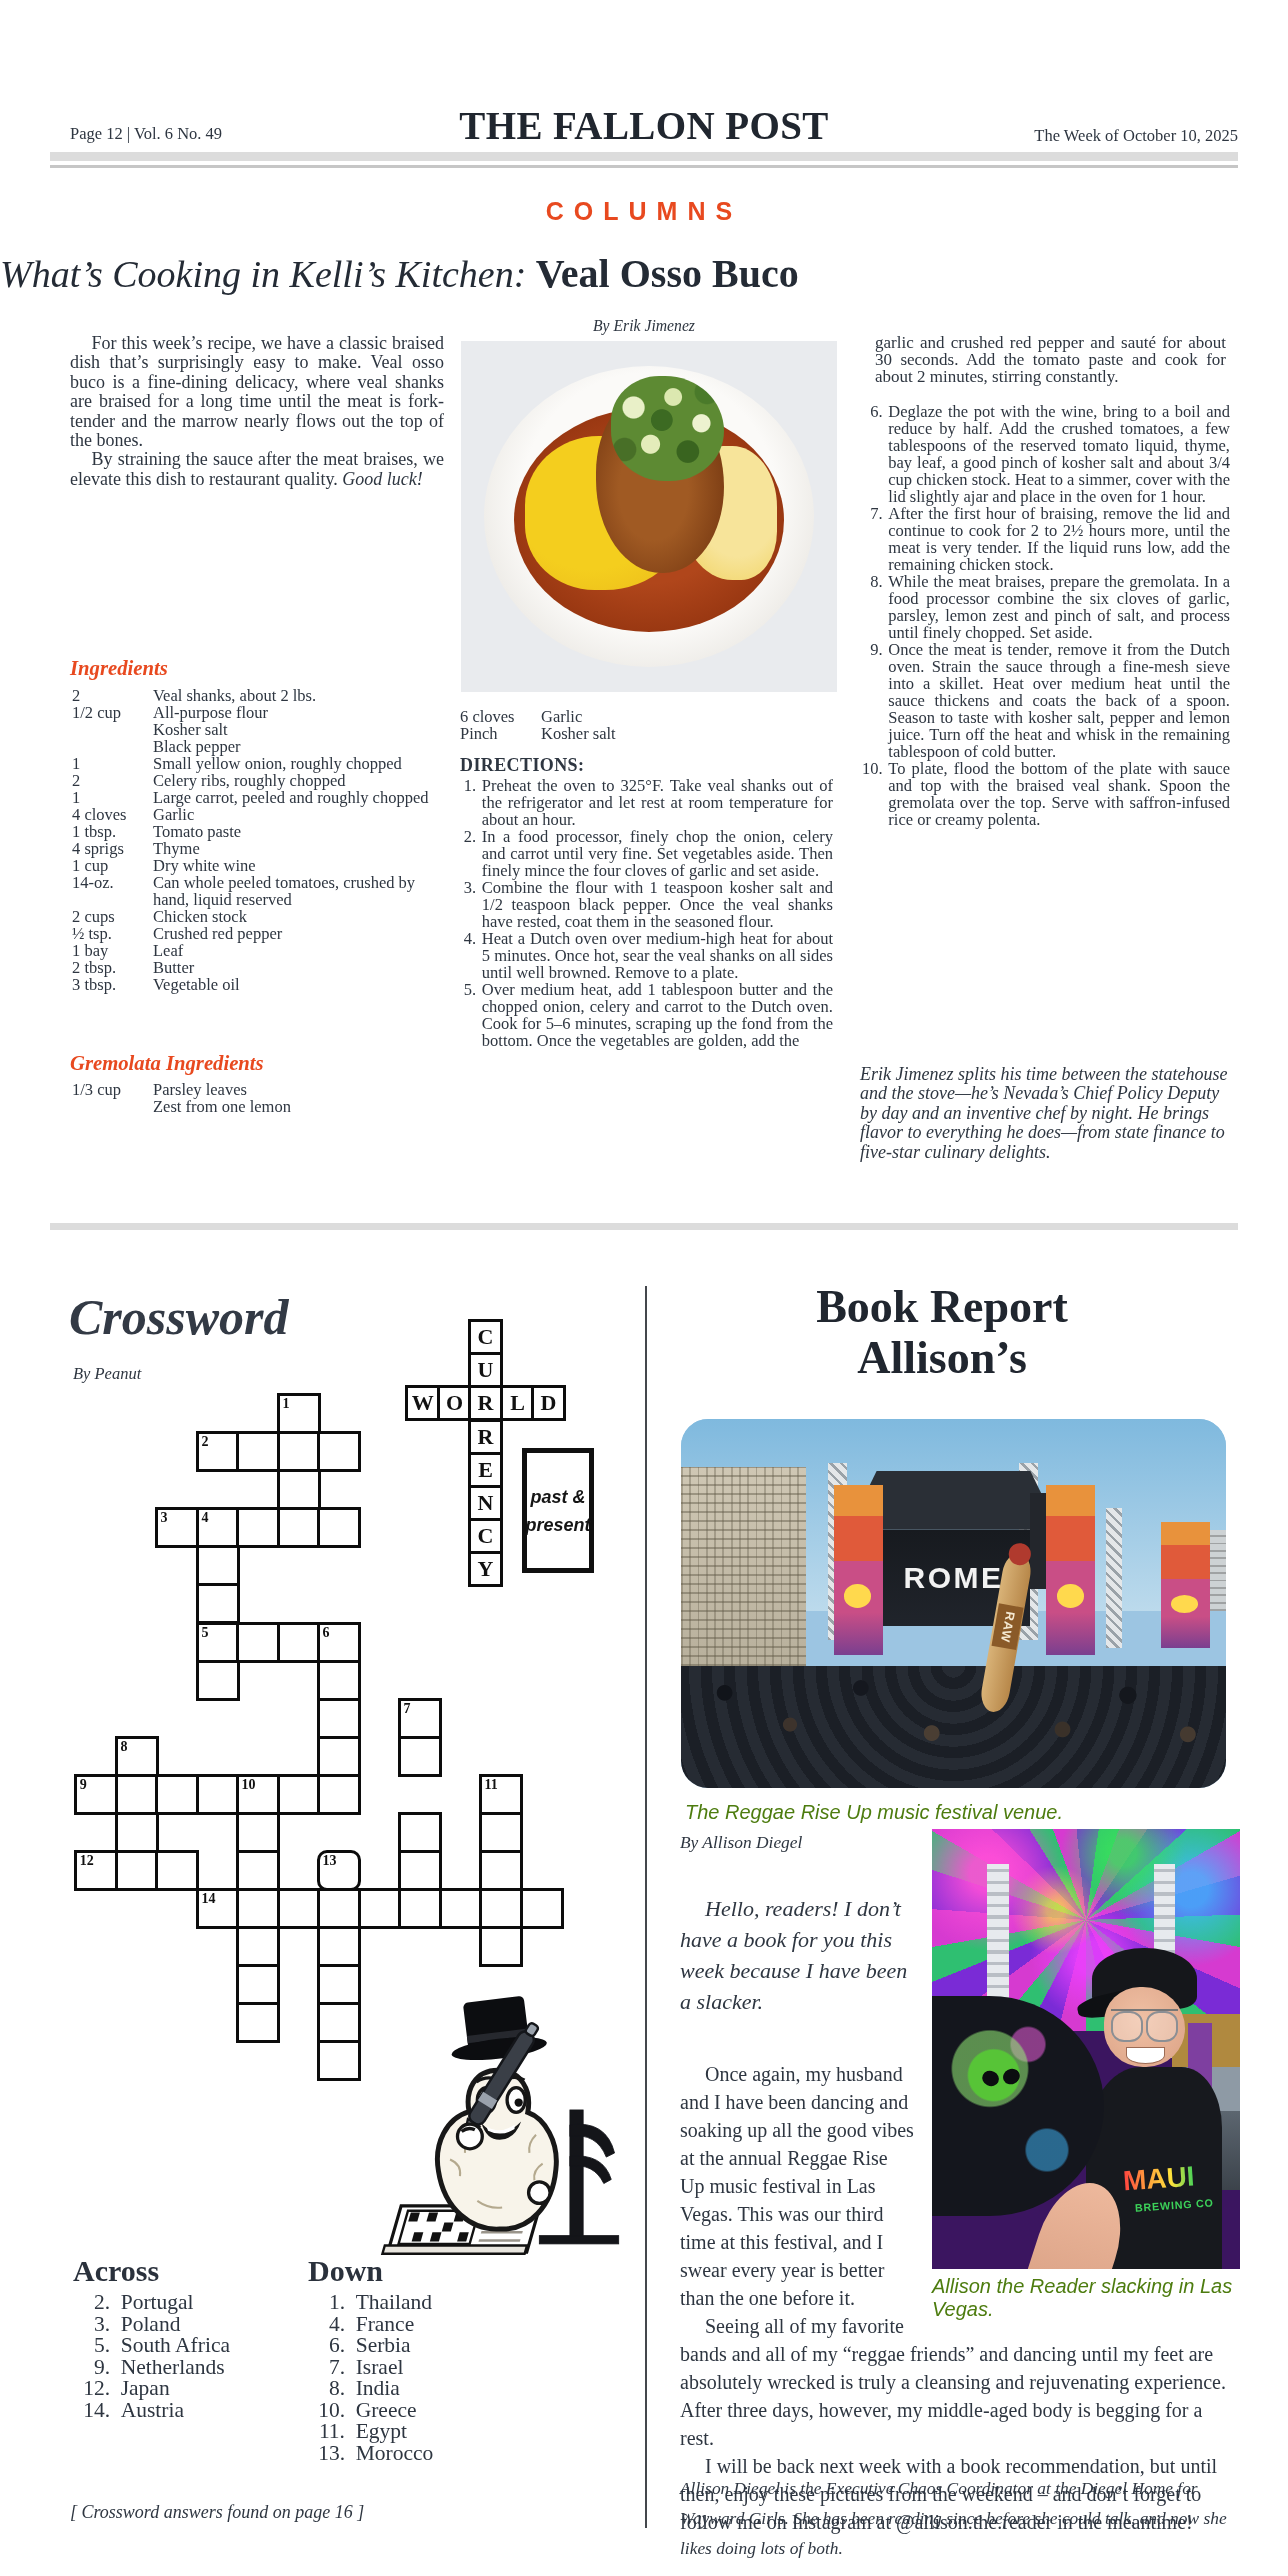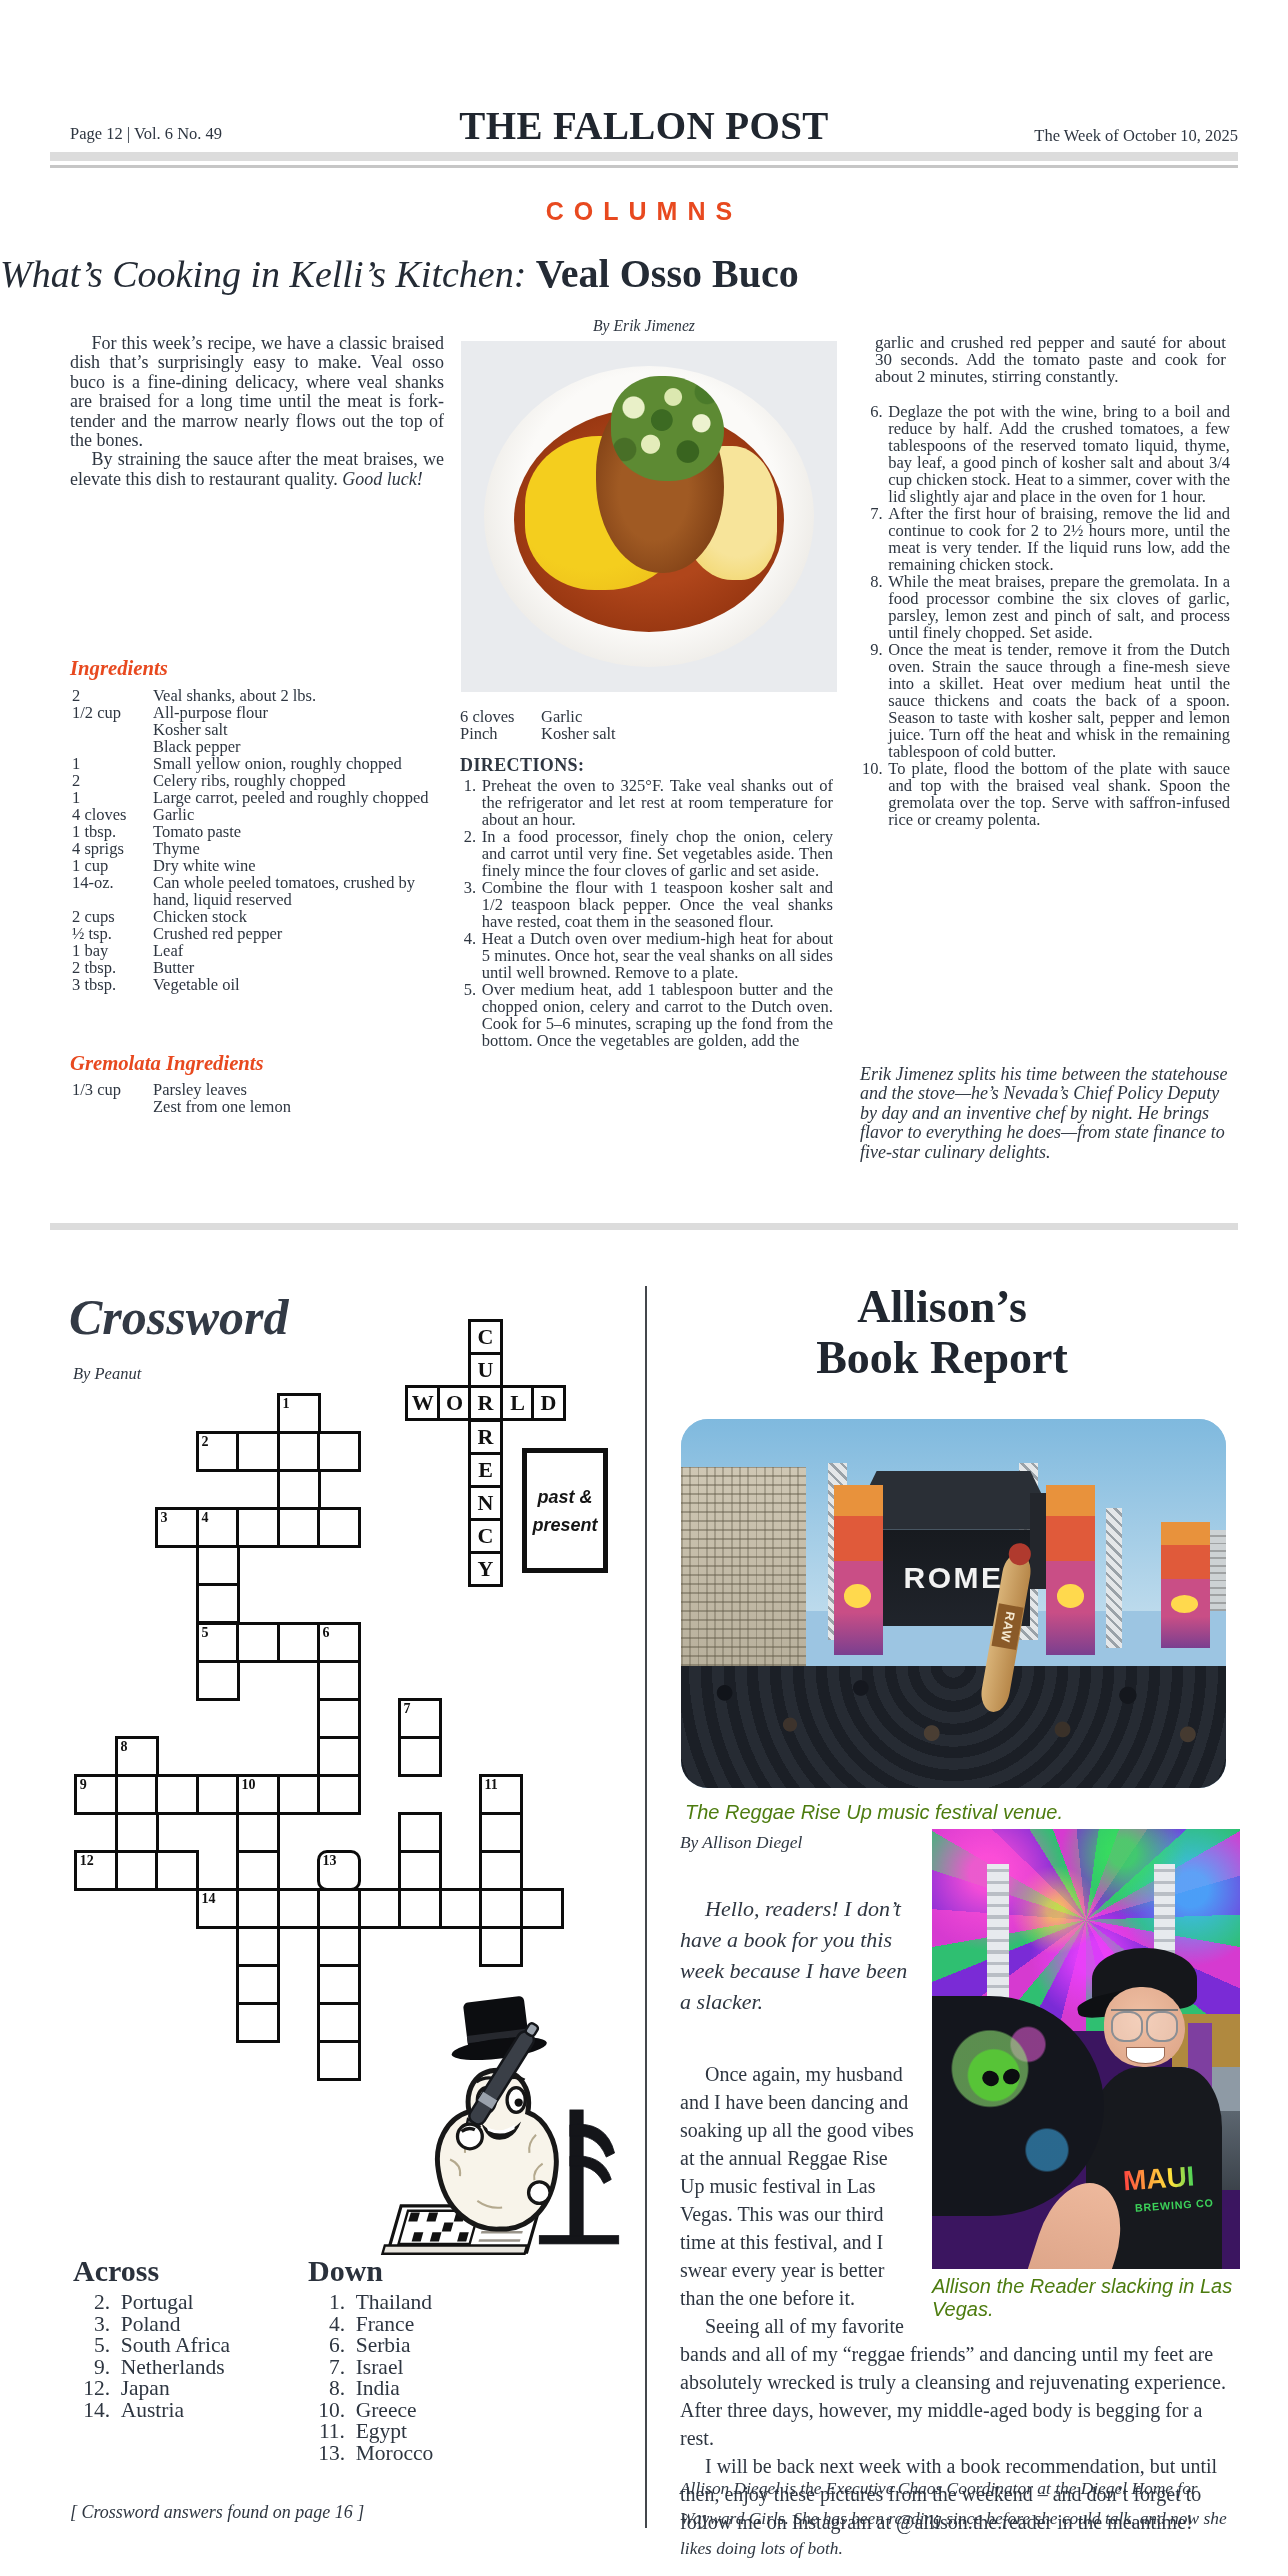--- a/index.html
+++ b/index.html
@@ -51,21 +51,21 @@
   #cw-title{left:69px;top:1288px;font-size:50px;font-weight:bold;font-style:italic;color:#333a45;}
   #cw-byline{left:73px;top:1364px;font-style:italic;font-size:16.5px;}
   #divider-v{left:645px;top:1286px;width:1.7px;height:1242px;background:#44474c;}
   #cw-grid{left:76px;top:1395px;width:491px;height:689px;}
   .cw-cell{position:absolute;width:44px;height:41px;border:3.3px solid #0c0c0c;background:#fff;
            box-sizing:border-box;}
   .cw-num{position:absolute;top:0px;left:2.5px;font-size:14px;font-weight:bold;color:#111;}
   #cw-mini{left:407px;top:1321px;width:165px;height:268px;}
   .mini-cell{position:absolute;width:35px;height:36px;border:3.3px solid #0c0c0c;background:#fff;
              box-sizing:border-box;text-align:center;font-weight:bold;font-size:22px;line-height:30px;color:#111;}
-  #cw-box{left:522px;top:1448px;width:86px;height:125px;border:5.8px solid #101010;box-sizing:border-box;
+  #cw-box{left:522px;top:1448px;width:72px;height:125px;border:5.8px solid #101010;box-sizing:border-box;
           display:flex;flex-direction:column;align-items:center;justify-content:center;
           font-family:"Liberation Sans",sans-serif;font-style:italic;font-weight:bold;font-size:18px;
           line-height:28px;color:#151515;}
   #peanut-mascot{left:374px;top:1994px;width:248px;height:265px;}
   
   .clue-head{font-size:30px;font-weight:bold;color:#2a313c;}
   #across-head{left:73px;top:2254px;}
   #down-head{left:308px;top:2254px;}
   .clue-list{font-size:21.5px;line-height:21.5px;}
   #across-list{left:70px;top:2292px;width:223px;}
@@ -603,22 +603,22 @@
         <span class="clue-txt">Egypt</span>
       </div>
       <div class="clue-row">
         <span class="clue-num">13.</span>
         <span class="clue-txt">Morocco</span>
       </div>
     </div>
   <div class="abs" id="answers-note">[ Crossword answers found on page 16 ]</div>
 
   <div class="abs" id="br-title">
+    <div>Book Report</div>
     <div>Allison’s</div>
-    <div>Book Report</div>
   </div>
 
   <div class="abs" id="concert-photo">
     <div class="sky"></div>
     <div class="bldg-left"></div>
     <div class="bldg-right"></div>
     <div class="truss" style="left:27%;top:12%;width:3.5%;height:48%;"></div>
     <div class="truss" style="left:62%;top:12%;width:3.5%;height:48%;"></div>
     <div class="truss" style="left:78%;top:24%;width:3%;height:38%;"></div>
     <div class="stage-roof"></div>

